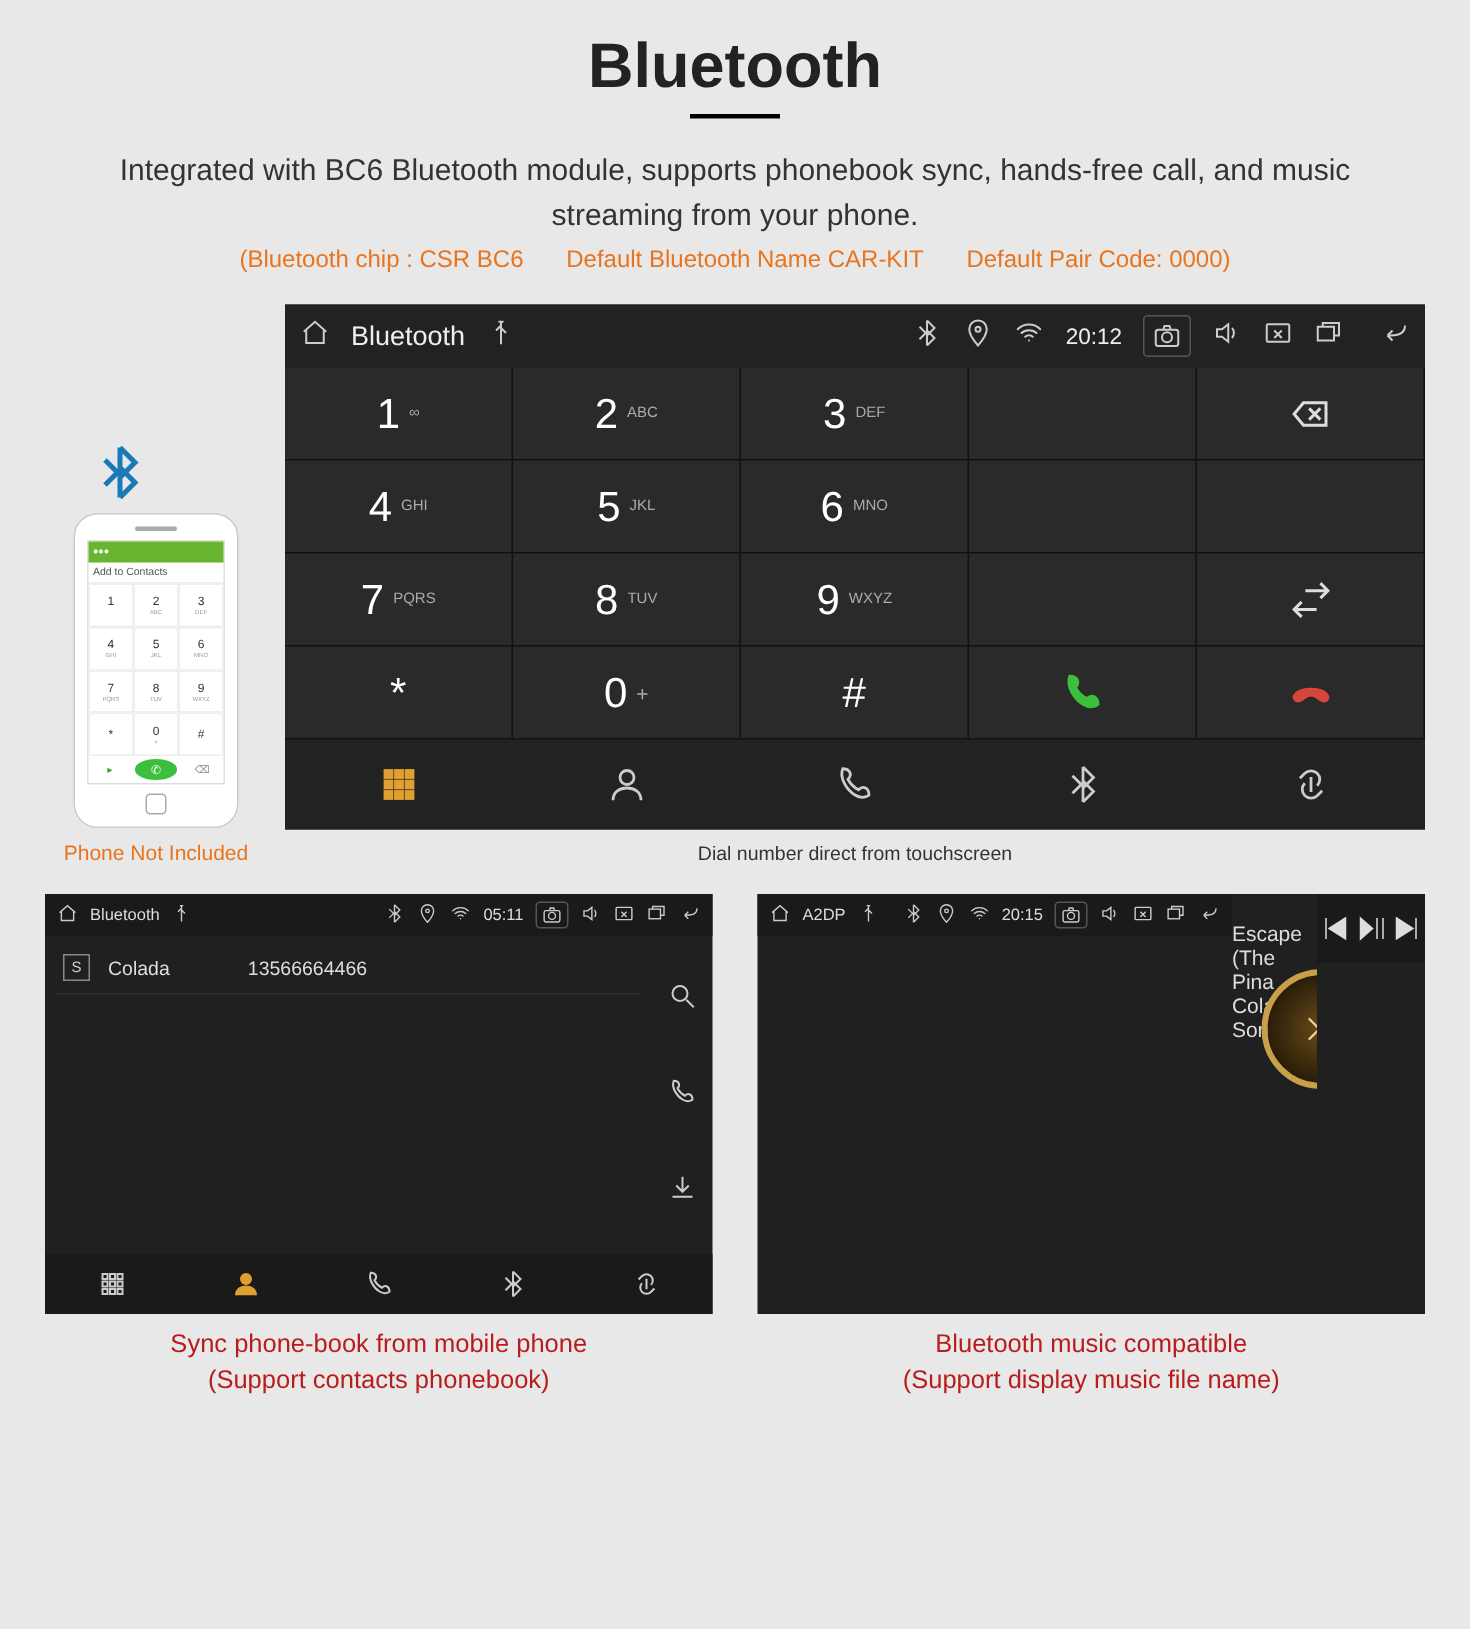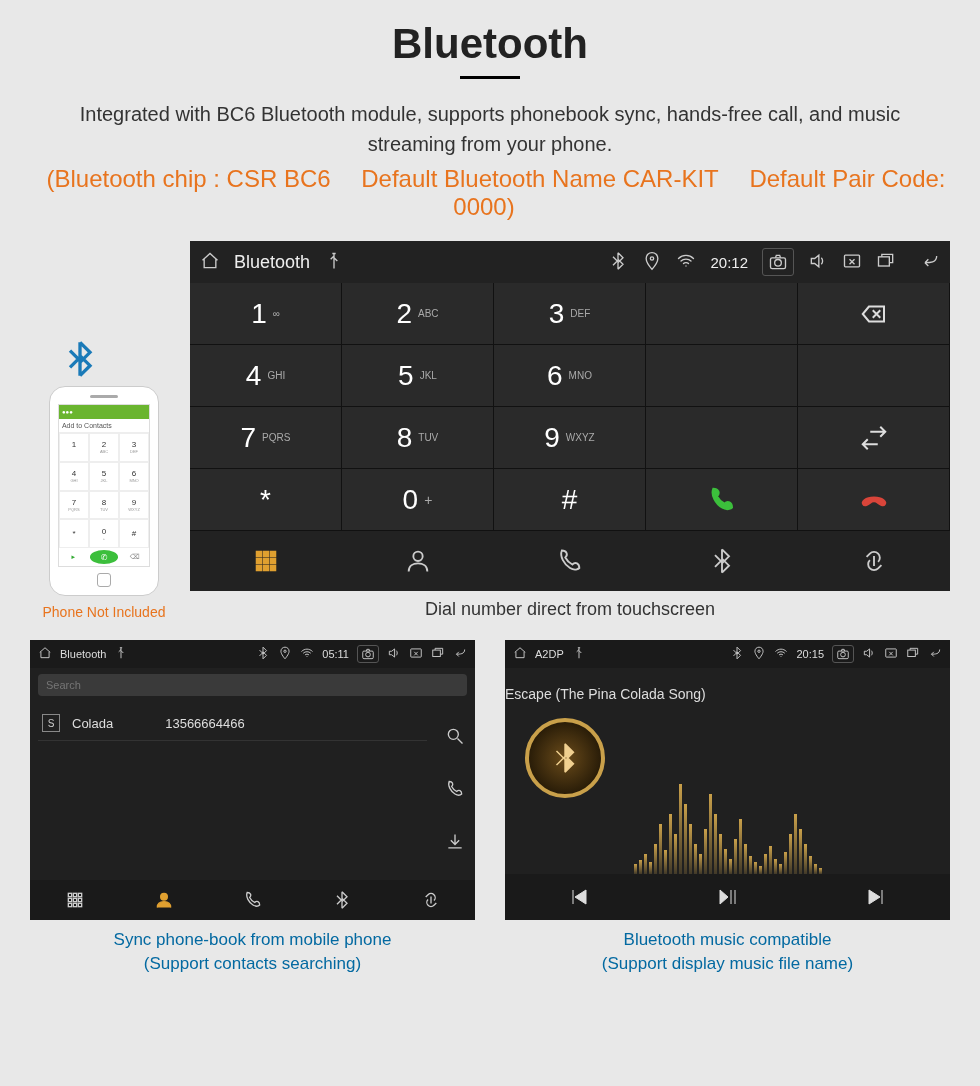--- a/index.html
+++ b/index.html
@@ -25,21 +25,21 @@
 .subtitle {
   text-align: center;
   color: #333;
   font-size: 20px;
   line-height: 1.5;
   padding: 0 40px;
 }
 .specs {
   text-align: center;
   color: #e8741e;
-  font-size: 24px;
+  font-size: 16px;
   margin: 6px 0 20px;
 }
 .specs span { margin: 0 12px; }
 .main-row {
   display: flex;
   align-items: flex-end;
   gap: 12px;
   padding: 0 20px;
 }
 .phone-col { width: 150px; display:flex; flex-direction:column; align-items:center; }
@@ -115,21 +115,21 @@
   display:grid;
   grid-template-columns:repeat(5,1fr);
   background:#222;
 }
 .bottom-tabs > div {
   display:flex; align-items:center; justify-content:center;
 }
 .bottom-tabs svg { width:28px;height:28px;stroke:#ccc;fill:none;stroke-width:1.6;}
 .bottom-tabs .active svg { stroke:#e0a030; fill:#e0a030;}
 .dialer-caption {
-  text-align:center; font-size:18px; color:#333; margin-top:8px;
+  text-align:center; font-size:13px; color:#333; margin-top:8px;
 }
 .lower-row {
   display:flex; gap:30px; padding: 20px 20px 10px; justify-content:center;
 }
 .panel { width: 460px; display:flex; flex-direction:column; align-items:center;}
 .panel-screen {
   width: 100%; height: 280px; background:#202020; color:#ddd;
 }
 .mini-statusbar {
   height: 28px; display:flex; align-items:center; gap:8px; padding:0 8px;
@@ -146,21 +146,21 @@
 .contact-body{ flex:1; display:flex;}
 .contact-list{ flex:1; padding:4px 8px;}
 .contact-row{ display:flex; align-items:center; gap:12px; padding:8px 4px; border-bottom:1px solid #333; font-size:13px;}
 .contact-badge{ width:18px;height:18px;border:1px solid #888;display:flex;align-items:center;justify-content:center;font-size:10px;color:#ccc;}
 .side-icons{ width:40px; display:flex; flex-direction:column; align-items:center; justify-content:space-around; padding:10px 0;}
 .side-icons svg{width:20px;height:20px;stroke:#ccc;fill:none;stroke-width:1.6;}
 .mini-tabs{height:40px;display:grid;grid-template-columns:repeat(5,1fr);background:#1a1a1a;}
 .mini-tabs>div{display:flex;align-items:center;justify-content:center;}
 .mini-tabs svg{width:20px;height:20px;stroke:#ccc;fill:none;stroke-width:1.6;}
 .mini-tabs .active svg{stroke:#e0a030;fill:#e0a030;}
-.panel-caption{ text-align:center; font-size:17px; color:#0369a1; margin-top:8px; line-height:1.4;}
+.panel-caption{ text-align:center; font-size:17px; color:#b91c1c; margin-top:8px; line-height:1.4;}
 .music-body{ flex:1; display:flex; flex-direction:column; align-items:flex-start; position:relative; overflow:hidden;}
 .album-disc{
   width:80px;height:80px;border-radius:50%;
   background:radial-gradient(circle,#6a4b1a 0%,#2a1d08 70%);
   border:4px solid #c9a04a; position:absolute; left:20px; top:50px;
   display:flex;align-items:center;justify-content:center;
 }
 .album-disc svg{width:34px;height:34px;stroke:#f0d090;fill:#f0d090;}
 .song-title{ color:#ddd; font-size:14px; margin-top:18px;}
 .equalizer{
@@ -492,23 +492,20 @@
         <span><svg viewBox="0 0 24 24">
               <use href="#i-closewin"></use>
             </svg></span>
         <span><svg viewBox="0 0 24 24">
               <use href="#i-windows"></use>
             </svg></span>
         <span><svg viewBox="0 0 24 24">
               <path d="M20 6 C 20 14 12 14 6 14 M6 14 L10 10 M6 14 L10 18"></path>
             </svg></span>
       </div>
-      <div class="search-row">
-        <input class="search-input" placeholder="Search" style="">
-      </div>
       <div class="contact-body">
         <div class="contact-list">
           <div class="contact-row">
             <span class="contact-badge">S</span>
             <span>Colada</span>
             <span style="margin-left:40px">13566664466</span>
           </div>
         </div>
         <div class="side-icons">
           <span><svg viewBox="0 0 24 24">
@@ -545,26 +542,26 @@
           </div>
         <div>
             <svg viewBox="0 0 24 24">
               <use href="#i-link"></use>
             </svg>
           </div>
       </div>
     </div>
     <div class="panel-caption">
       <span>Sync phone-book from mobile phone</span><br>
-      <span>(Support contacts searching)</span>
+      <span>(Support contacts phonebook)</span>
     </div>
   </div>
 
   <div class="panel">
-    <div class="panel-screen" style="display:flex;flex-direction:column">
+    <div class="panel-screen" style="display:flex;flex-direction:row">
       <div class="mini-statusbar">
         <span><svg viewBox="0 0 24 24">
               <use href="#i-home"></use>
             </svg></span>
         <span>A2DP</span>
         <span><svg viewBox="0 0 24 24">
               <use href="#i-usb"></use>
             </svg></span>
         <span class="spacer"></span>
         <span><svg viewBox="0 0 24 24">

